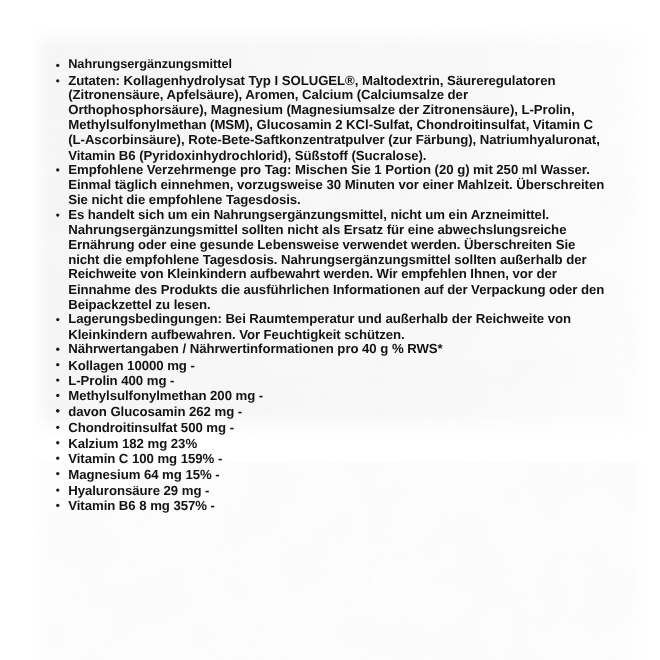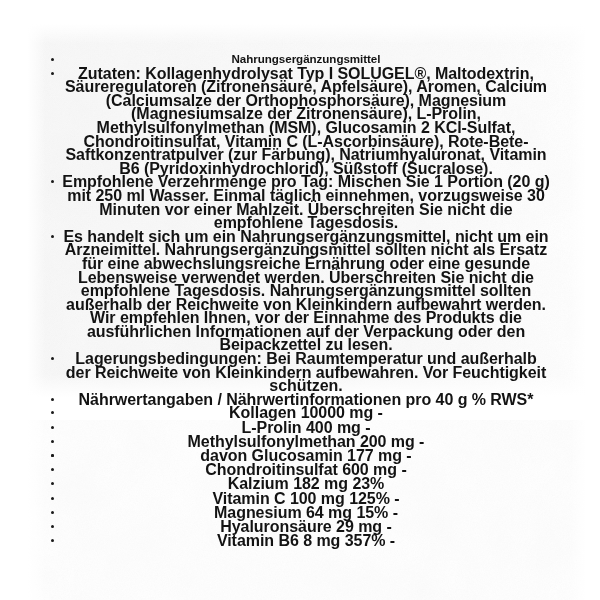--- a/index.html
+++ b/index.html
@@ -19,21 +19,20 @@
     position: absolute;
     left: 0;
     top: 0;
     width: 600px;
     height: 420px;
     background-color: #fbfbfb;
     background-image:
       linear-gradient(90deg, #f8f8f8 0%, #fafafa 40%, #fbfbfb 70%, #ffffff 95%, #ffffff 100%),
       repeating-linear-gradient(0deg, rgba(0,0,0,0.012) 0px, rgba(0,0,0,0.012) 1px, rgba(255,255,255,0) 1px, rgba(255,255,255,0) 3px),
       repeating-linear-gradient(90deg, rgba(0,0,0,0.010) 0px, rgba(0,0,0,0.010) 1px, rgba(255,255,255,0) 1px, rgba(255,255,255,0) 4px);
-    text-align: center;
   }
   #paper-noise {
     position: absolute;
     inset: 0;
     pointer-events: none;
     opacity: 0.55;
   }
   #top-fade {
     position: absolute;
     left: 0; top: 0; width: 600px; height: 44px;
@@ -69,21 +68,21 @@
   ul.bullets {
     list-style: none;
     margin: 0;
     padding: 0;
   }
   li.bullet-item {
     position: relative;
     padding-left: 12px;
     color: #131313;
     font-weight: bold;
-    font-size: 16px;
+    font-size: 12px;
     line-height: 13.6px;
     letter-spacing: -0.05px;
     margin-bottom: 0;
   }
   li.bullet-item .dot {
     position: absolute;
     left: 1px;
     top: 5px;
     width: 3px;
     height: 3px;
@@ -179,23 +178,23 @@
         <span class="dot"></span>
         <span>Nährwertangaben / Nährwertinformationen pro 40 g % RWS*</span>
       </li>
     </ul>
 
     <ul class="bullets facts" id="nutrition-facts-list">
         <li class="bullet-item"><span class="dot"></span><span>Kollagen 10000 mg -</span></li>
         <li class="bullet-item"><span class="dot"></span><span>L-Prolin 400 mg -</span></li>
         <li class="bullet-item"><span class="dot"></span><span>Methylsulfonylmethan 200 mg -</span></li>
         <li class="bullet-item"><span class="dot"></span></li>
-        <li class="bullet-item"><span class="dot"></span><span>davon Glucosamin 177 mg -</span></li>
-        <li class="bullet-item"><span class="dot"></span><span>Chondroitinsulfat 600 mg -</span></li>
+        <li class="bullet-item"><span class="dot"></span><span>davon Glucosamin 262 mg -</span></li>
+        <li class="bullet-item"><span class="dot"></span><span>Chondroitinsulfat 500 mg -</span></li>
         <li class="bullet-item"><span class="dot"></span><span>Kalzium 182 mg 23%</span></li>
-        <li class="bullet-item"><span class="dot"></span><span>Vitamin C 100 mg 125% -</span></li>
+        <li class="bullet-item"><span class="dot"></span><span>Vitamin C 100 mg 159% -</span></li>
         <li class="bullet-item"><span class="dot"></span><span>Magnesium 64 mg 15% -</span></li>
         <li class="bullet-item"><span class="dot"></span><span>Hyaluronsäure 29 mg -</span></li>
         <li class="bullet-item"><span class="dot"></span><span>Vitamin B6 8 mg 357% -</span></li>
       </ul>
 
   </div>
 </div>
 
 </body></html>

